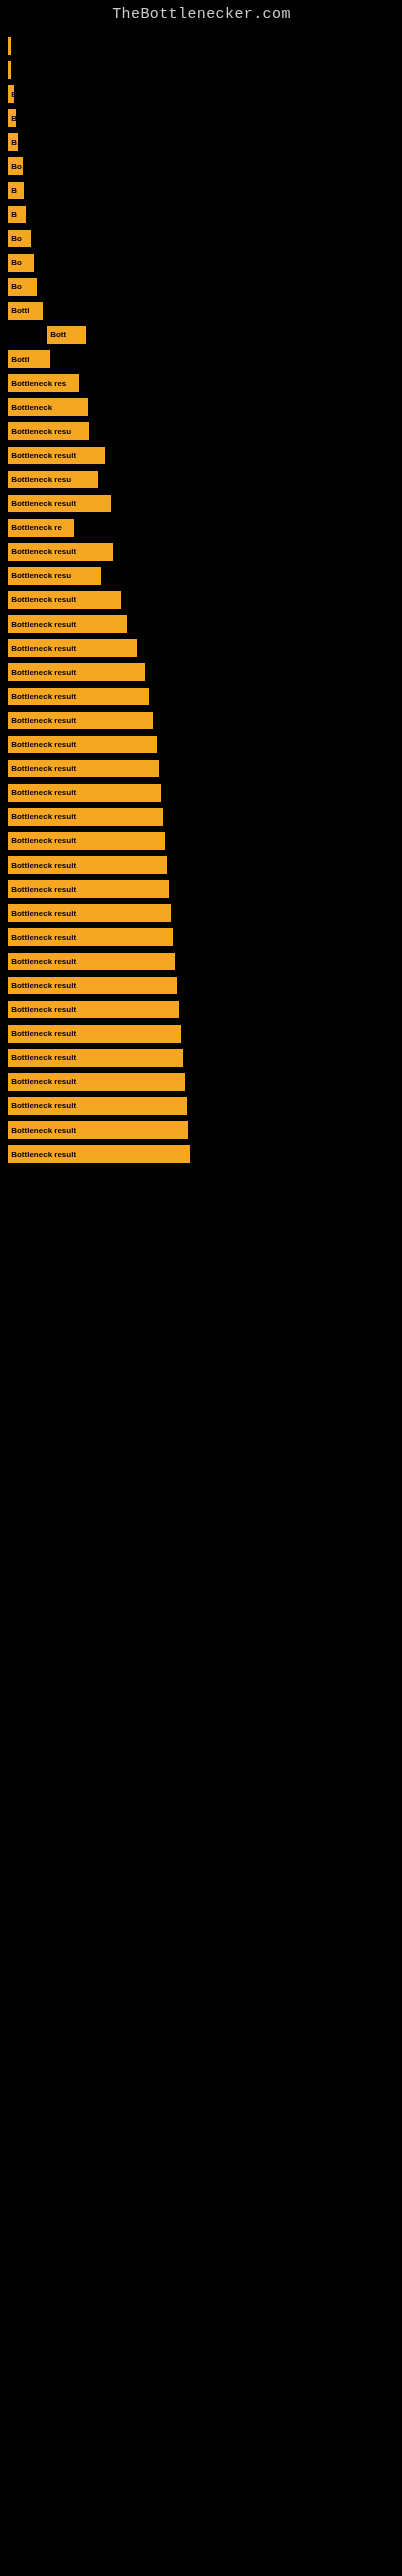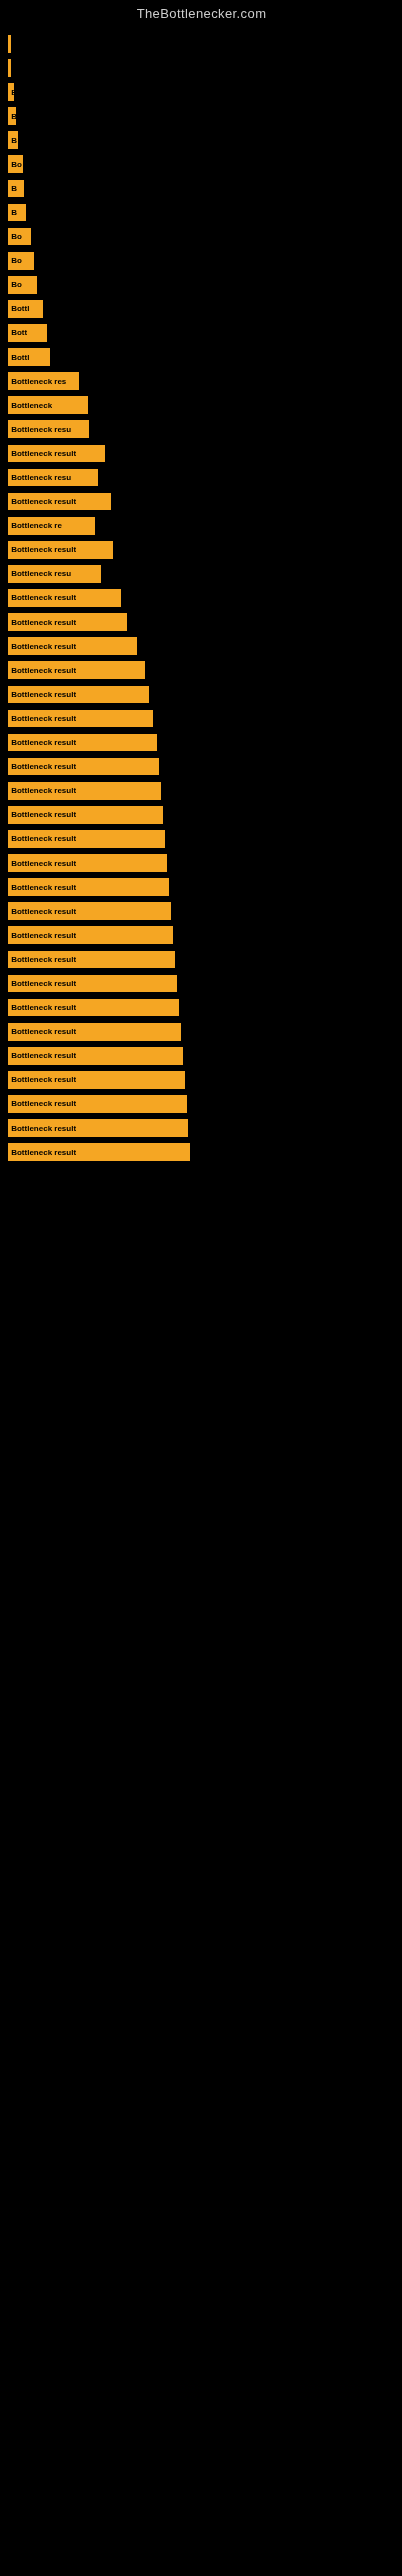--- a/index.html
+++ b/index.html
@@ -9,24 +9,25 @@
     }
     body {
       background-color: #000;
       width: 403px;
       min-height: 2576px;
       font-family: Arial, sans-serif;
       position: relative;
     }
     .site-title {
       color: #ccc;
-      font-size: 13px;
+      font-size: 15px;
       text-align: center;
       padding: 6.4px 0 3.2px 0;
       letter-spacing: 0.4px;
+      font-family: Liberation Mono, monospace;
     }
     .bars-container {
       padding: 8px 0 0 8px;
       display: flex;
       flex-direction: column;
       gap: 0px;
     }
     .bar-row {
       display: flex;
       align-items: center;
@@ -112,21 +113,21 @@
       <div class="bar" style="width: 29px;">
         <span class="bar-label">Bo</span>
       </div>
     </div>
     <div class="bar-row">
       <div class="bar" style="width: 35px;">
         <span class="bar-label">Bottl</span>
       </div>
     </div>
     <div class="bar-row">
-      <div class="bar" style="width: 39px;">
+      <div class="bar" style="width: 39px; margin-left: 39px;">
         <span class="bar-label">Bott</span>
       </div>
     </div>
     <div class="bar-row">
       <div class="bar" style="width: 42px;">
         <span class="bar-label">Bottl</span>
       </div>
     </div>
     <div class="bar-row">
       <div class="bar" style="width: 71px;">
@@ -152,21 +153,21 @@
       <div class="bar" style="width: 90px;">
         <span class="bar-label">Bottleneck resu</span>
       </div>
     </div>
     <div class="bar-row">
       <div class="bar" style="width: 103px;">
         <span class="bar-label">Bottleneck result</span>
       </div>
     </div>
     <div class="bar-row">
-      <div class="bar" style="width: 87px; align-items: center;">
+      <div class="bar" style="width: 66px; align-items: center;">
         <span class="bar-label">Bottleneck re</span>
       </div>
     </div>
     <div class="bar-row">
       <div class="bar" style="width: 105px;">
         <span class="bar-label">Bottleneck result</span>
       </div>
     </div>
     <div class="bar-row">
       <div class="bar" style="width: 93px;">

